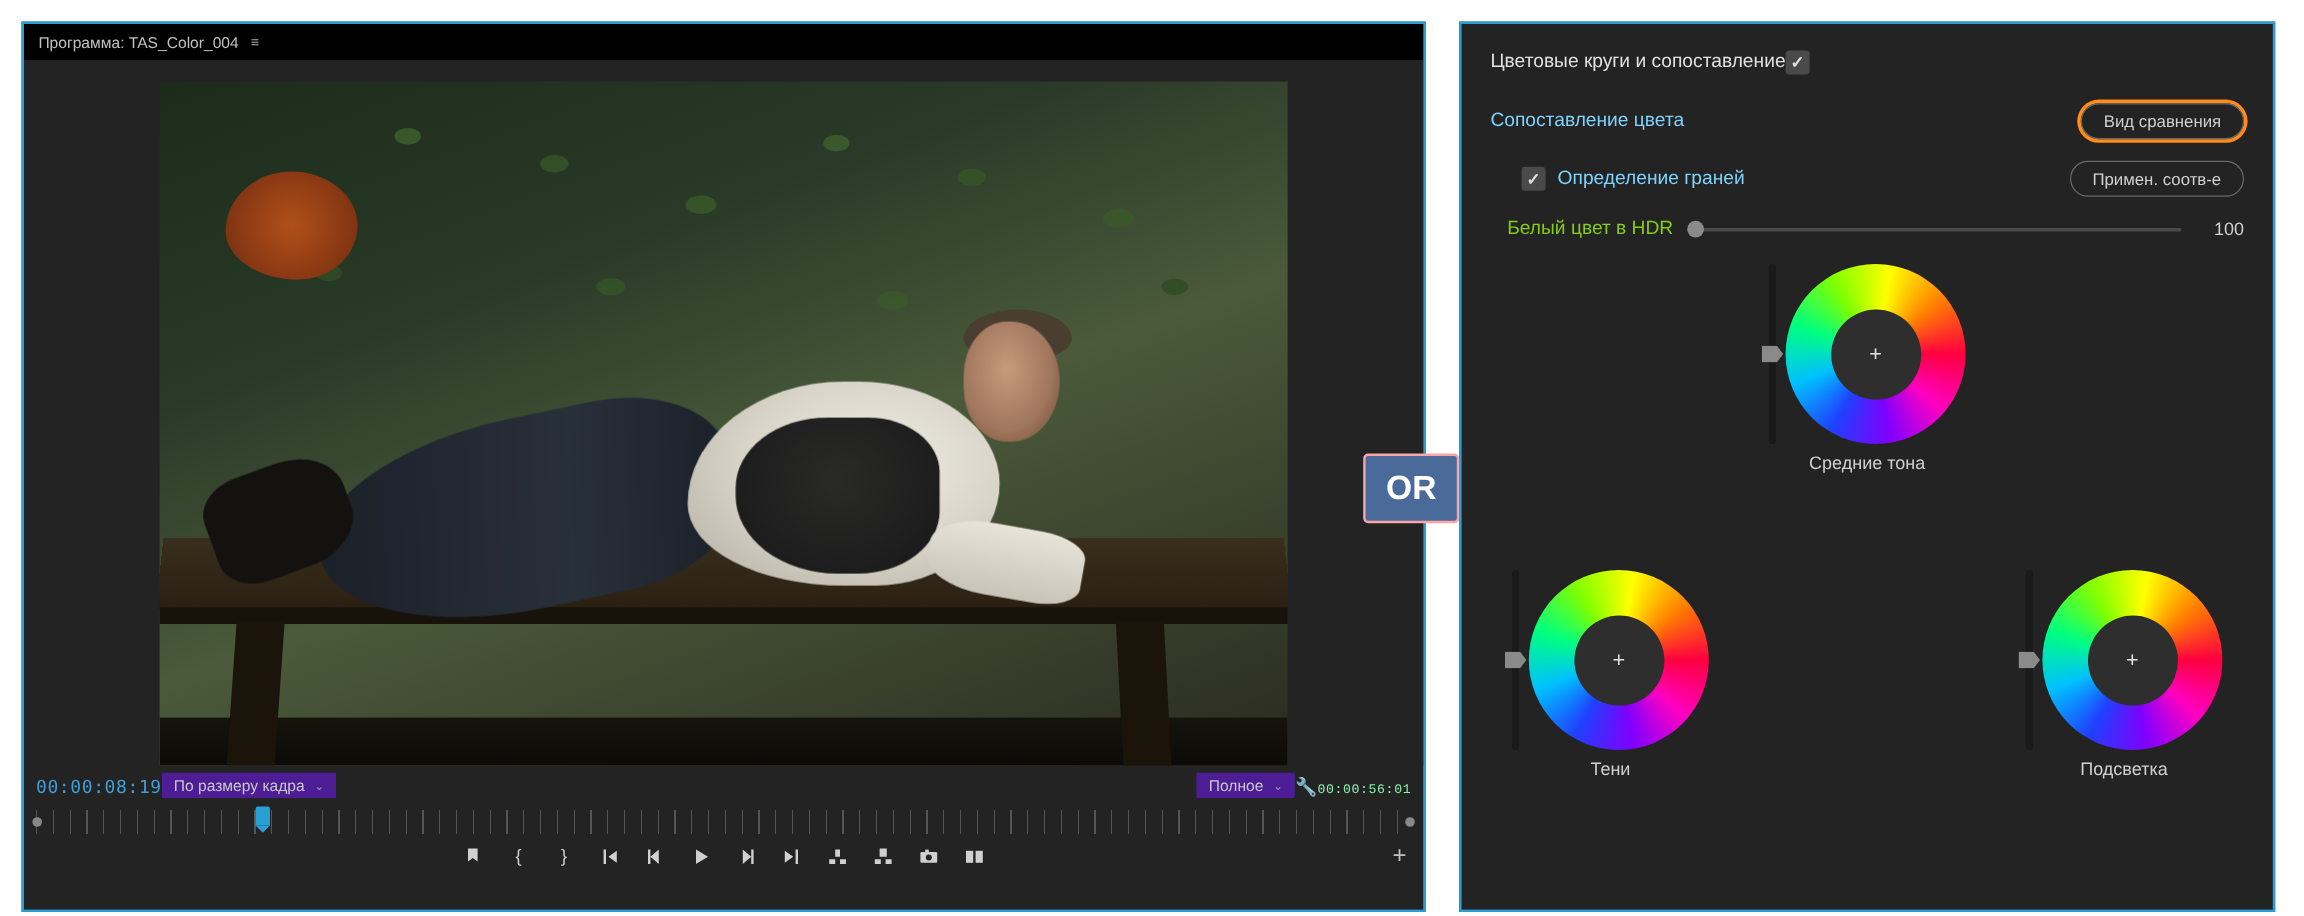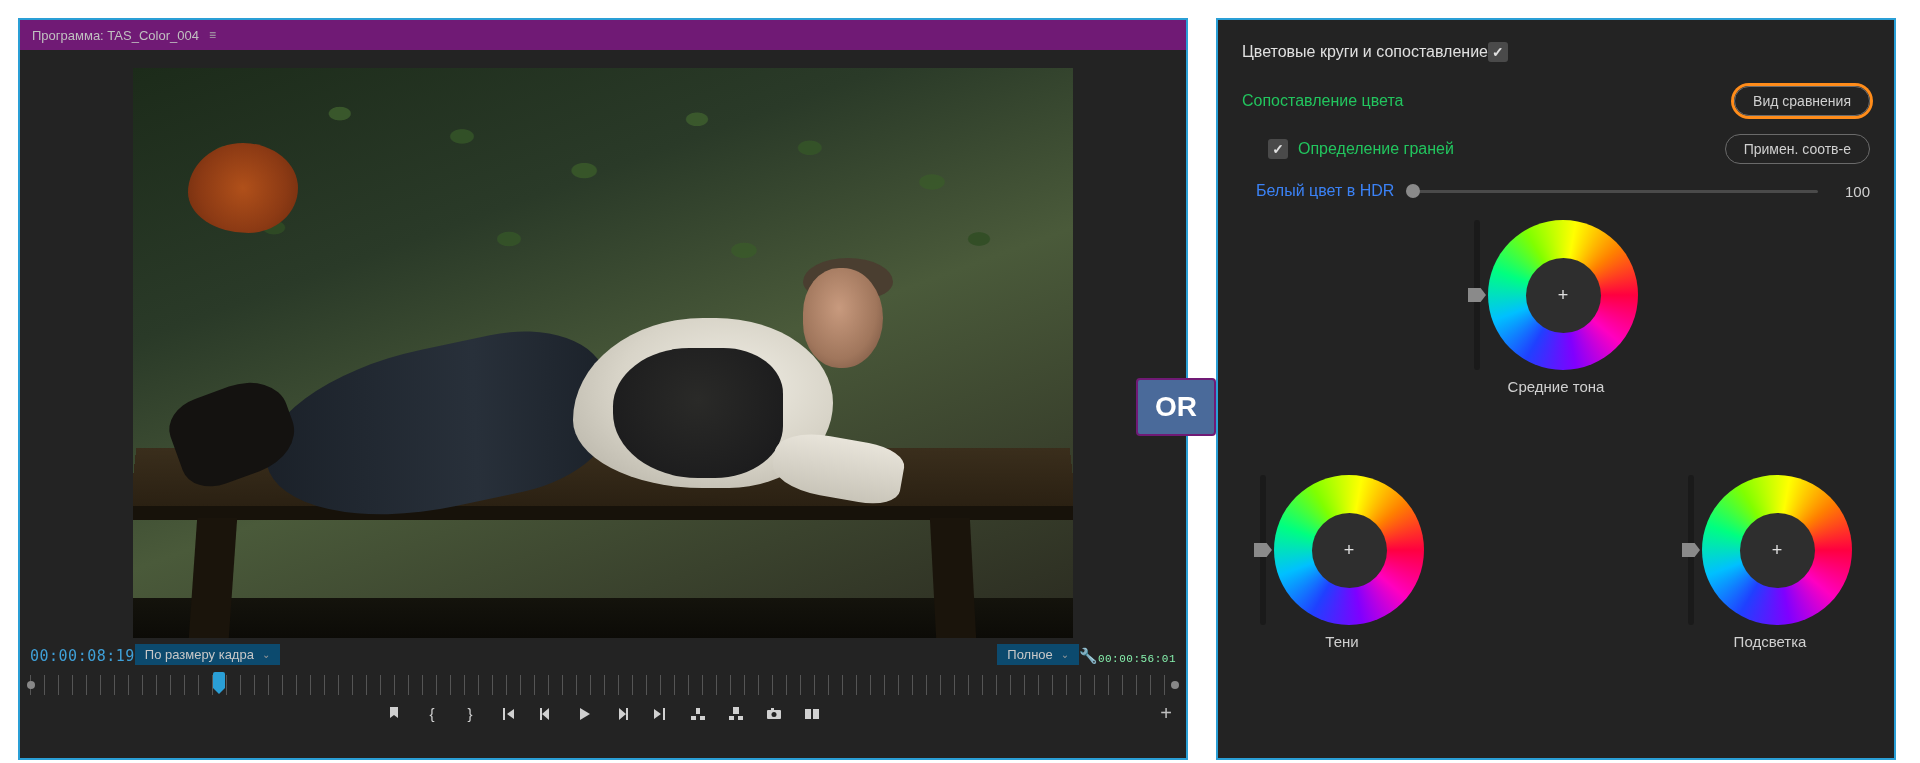--- a/index.html
+++ b/index.html
@@ -24,21 +24,21 @@
     width: 1170px;
     height: 742px;
   }
   .program-header {
     height: 30px;
     display: flex;
     align-items: center;
     padding: 0 12px;
     font-size: 13px;
     color: #c0c0c0;
-    background: #701a75;
+    background: #000000;
   }
   .menu-icon {
     margin-left: 10px;
     color: #aaa;
     font-size: 12px;
   }
   .viewer {
     background: #232323;
     display: flex;
     justify-content: center;
@@ -103,21 +103,21 @@
   .arm { position:absolute; left:640px; top:370px; width:130px; height:60px; background:linear-gradient(#e8e4da,#c8c4b8); border-radius:40% 30% 30% 40%; transform:rotate(10deg);}
   .ground { position:absolute; left:0; right:0; bottom:0; height:40px; background:linear-gradient(#14130c,#0c0b07);}
 
   .controls-row {
     display:flex; align-items:flex-end; padding: 6px 10px; 
     font-size:13px;
   }
   .timecode { color:#3fa0d8; font-family: monospace; font-size:15px; letter-spacing:.5px; }
   .timecode-right { color:#86efac; font-family: Liberation Mono, monospace; font-size:11px; letter-spacing:.5px; }
   .dropdown {
-    background:#0c4a6e; border:none; color:#c8c8c8; padding:3px 10px; border-radius:0;
+    background:#4c1d95; border:none; color:#c8c8c8; padding:3px 10px; border-radius:0;
     display:flex; align-items:center; gap:8px; cursor:pointer;
   }
   .chev { font-size:10px; color:#999; }
   .wrench { color:#c8c8c8; font-size:15px; }
   .spacer { flex:1; }
 
   .ruler {
     position:relative; height:20px; margin:4px 10px 0 10px;
     background: repeating-linear-gradient(to right, #555 0, #555 1px, transparent 1px, transparent 14px);
   }
@@ -141,42 +141,42 @@
   .tbtn { color:#d0d0d0; font-size:15px; cursor:pointer; width:20px; text-align:center; }
   .tbtn svg { width:16px; height:16px; fill:#d0d0d0; display:block; margin:auto; }
   .plus-btn { position:absolute; right:14px; color:#c0c0c0; font-size:20px; cursor:pointer; }
 
   
   .or-badge {
     position:absolute; left:1136px; top:378px; width:80px; height:58px;
     background:#4a6a9a; color:#fff; font-weight:700; font-size:28px;
     display:flex; align-items:center; justify-content:center;
     border-radius:4px; z-index:10;
-    border:2px solid #701a75;
+    border:2px solid #fca5a5;
   }
 
   
   .color-panel {
     left:1216px; top:18px; width:680px; height:742px;
     padding:22px 24px;
   }
   .cp-header {
     display:flex; align-items:center; justify-content:flex-start;
     font-size:16px; color:#e0e0e0; margin-bottom:24px;
   }
   .checkbox {
     width:20px; height:20px; background:#4a4a4a; border-radius:3px;
     display:flex; align-items:center; justify-content:center; cursor:pointer;
   }
   .checkbox.on::after { content:"✓"; color:#e0e0e0; font-size:14px; font-weight:bold; }
   .cp-row {
     display:flex; align-items:center; justify-content:space-between; margin-bottom:18px;
   }
-  .cp-label { font-size:16px; color:#22c55e; }
-  .cp-label.dim { color:#3b82f6; }
+  .cp-label { font-size:16px; color:#7dd3fc; }
+  .cp-label.dim { color:#84cc16; }
   .pill-btn {
     border:1px solid #6a6a6a; color:#d0d0d0; background:transparent;
     padding:6px 18px; border-radius:16px; font-size:14px; cursor:pointer;
   }
   .pill-btn.highlighted { box-shadow: 0 0 0 3px #ff8c1a; }
   .cb-row { display:flex; align-items:center; gap:10px;padding-left:26px; }
   .slider-row { display:flex; align-items:center; gap:12px; padding-left:14px; margin-bottom:20px; }
   .slider-track { flex:1; height:3px; background:#4a4a4a; position:relative; border-radius:2px; }
   .slider-thumb { position:absolute; left:0; top:-6px; width:14px; height:14px; border-radius:50%; background:#8a8a8a; cursor:grab; }
   .slider-val { color:#d0d0d0; font-size:15px; width:40px; text-align:right; }

